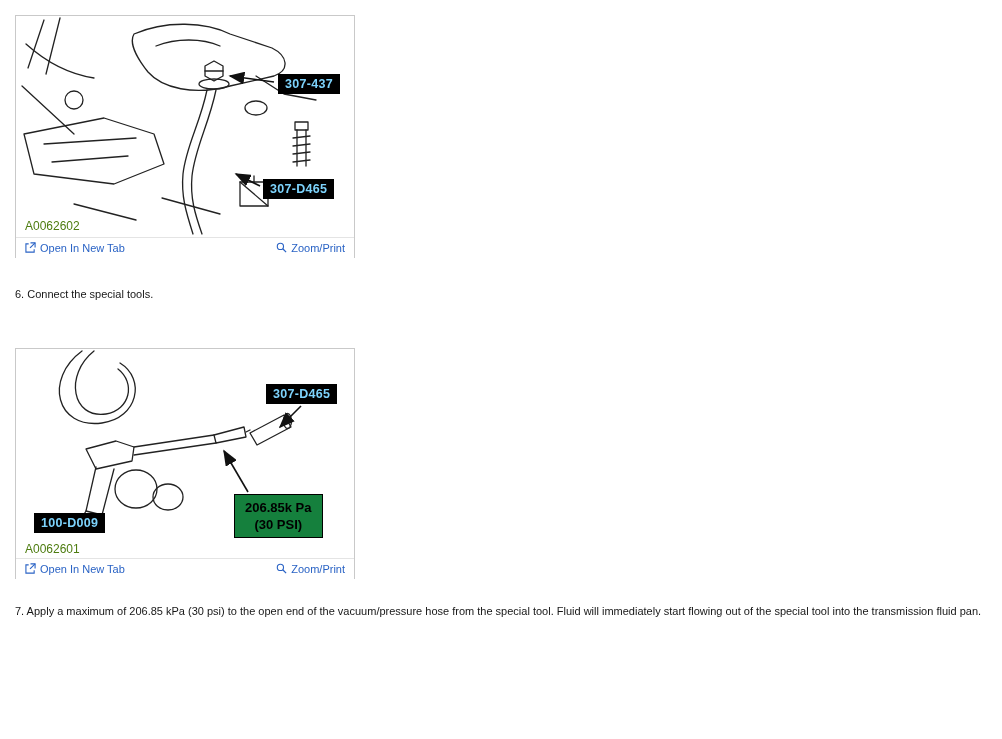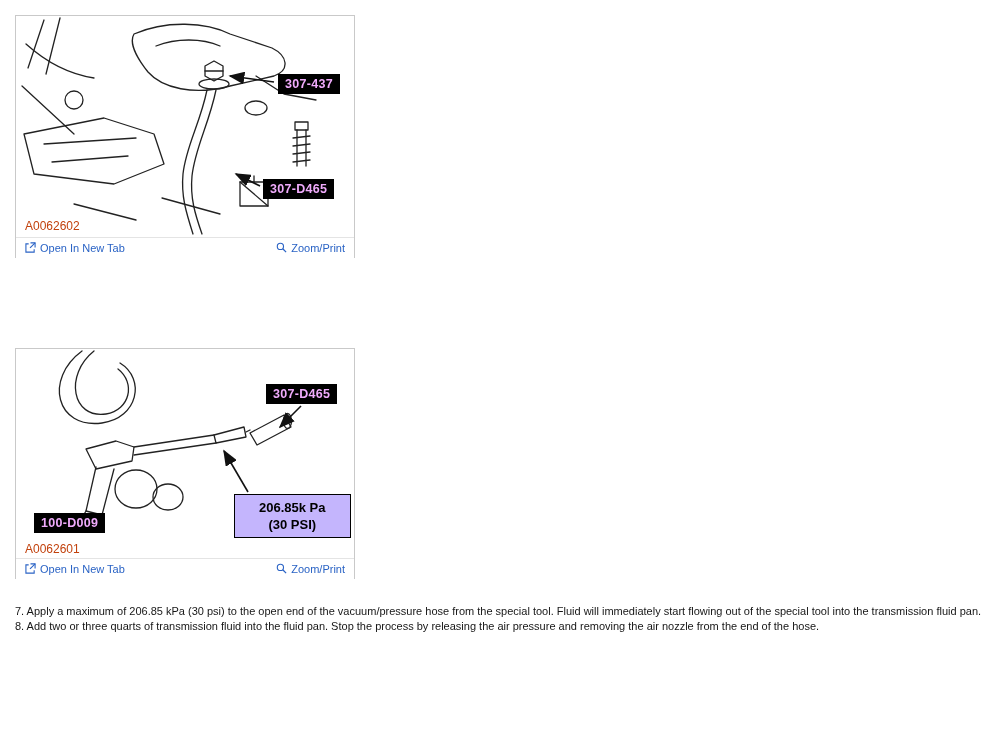--- a/index.html
+++ b/index.html
@@ -3,36 +3,36 @@
 <meta charset="utf-8">
 <style>
   * { box-sizing: border-box; }
   html, body { margin: 0; padding: 0; background: #ffffff; }
   body { font-family: "Liberation Sans", sans-serif; }
   #page { position: relative; width: 1002px; height: 739px; background: #ffffff; overflow: hidden; }
 
   .figure-box { position: absolute; width: 340px; border: 1px solid #c9c9c9; background: #fff; }
   .fig-canvas { position: relative; width: 338px; }
   .callout {
-    position: absolute; background: #000; color: #f0abfc; font-weight: bold;
+    position: absolute; background: #000; color: #7dd3fc; font-weight: bold;
     font-size: 12.5px; line-height: 16px; padding: 2px 7px; letter-spacing: .3px;
     white-space: nowrap;
   }
-  .fig-id { position: absolute; left: 9px; font-size: 12px; color: #c2410c; }
+  .fig-id { position: absolute; left: 9px; font-size: 12px; color: #4d7c0f; }
   .fig-footer {
     display: flex; justify-content: space-between; align-items: center;
     height: 21px; border-top: 1px solid #e4e4e4; padding: 0 9px; background: #fff;
   }
   .fig-link { display: flex; gap: 4px; color: #2a63c5; font-size: 11px; text-decoration: none; cursor: pointer; }
   .fig-link svg { display: block; }
 
   .pressure-box {
-    position: absolute; border: 1.5px solid #000; background: #c4b5fd; color: #000;
+    position: absolute; border: 1.5px solid #000; background: #15803d; color: #000;
     text-align: center; font-weight: bold; font-size: 13px; line-height: 17px;
-    padding: 4px 24px; white-space: nowrap;
+    padding: 4px 10px; white-space: nowrap;
   }
 
   .steps { position: absolute; color: #161616; font-size: 11px; line-height: 15px; }
   .steps p { margin: 0; white-space: nowrap; }
   .inline-link { color: #2a63c5; cursor: pointer; }
   .bullet-indent { padding-left: 13px; }
   .bullet-marker { display: inline-block; margin-right: 8px; font-size: 10px; }
 </style>
 </head>
 <body>
@@ -95,20 +95,21 @@
         <svg width="11" height="11" viewBox="0 0 12 12">
           <circle cx="4.8" cy="4.8" r="3.4" fill="none" stroke="#2a63c5" stroke-width="1.2"></circle>
           <line x1="7.4" y1="7.4" x2="11" y2="11" stroke="#2a63c5" stroke-width="1.4"></line>
         </svg>
         <span>Zoom/Print</span>
       </a>
     </div>
   </div>
 
   <div class="steps" style="left:15px; top:287px;">
+    <p>6. Connect the special tools.</p>
   </div>
 
   <div class="figure-box" style="left:15px; top:348px; height:231px;">
     <div class="fig-canvas" style="height:209px;">
       <svg width="338" height="209" viewBox="0 0 338 209">
         <defs>
           <marker id="ah2" markerWidth="10" markerHeight="8" refX="9" refY="4" orient="auto">
             <path d="M0 0 L10 4 L0 8 Z" fill="#111"></path>
           </marker>
         </defs>
@@ -154,19 +155,18 @@
           <circle cx="4.8" cy="4.8" r="3.4" fill="none" stroke="#2a63c5" stroke-width="1.2"></circle>
           <line x1="7.4" y1="7.4" x2="11" y2="11" stroke="#2a63c5" stroke-width="1.4"></line>
         </svg>
         <span>Zoom/Print</span>
       </a>
     </div>
   </div>
 
   <div class="steps" style="left:15px; top:604px;">
     <p>7. Apply a maximum of 206.85 kPa (30 psi) to the open end of the vacuum/pressure hose from the special tool. Fluid will immediately start flowing out of the special tool into the transmission fluid pan.</p>
-    <p>8. Add two or three quarts of transmission fluid into the fluid pan. Stop the process by releasing the air pressure and removing the air nozzle from the end of the hose.</p>
   </div>
 
 
 
 
 </div>
 
 </body></html>

